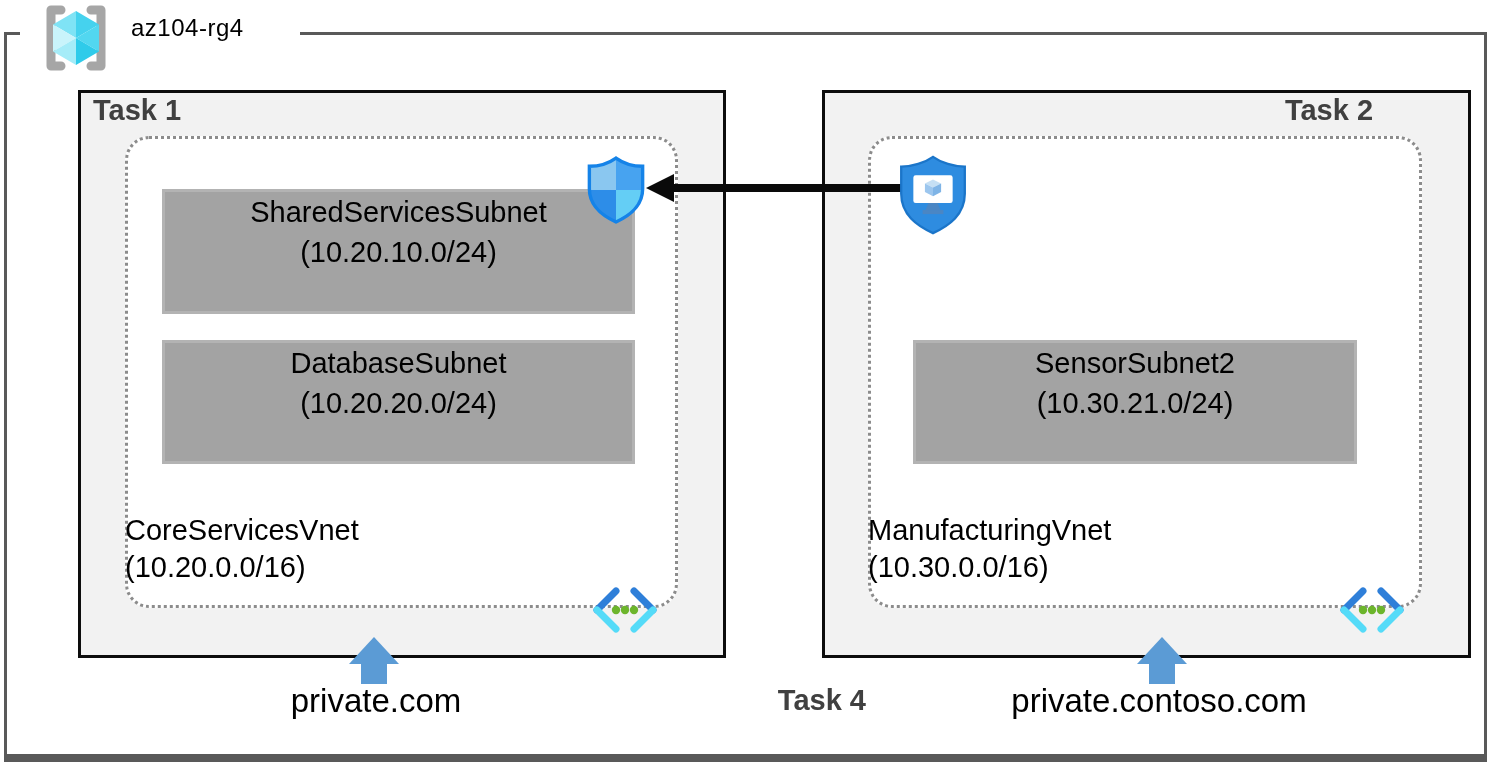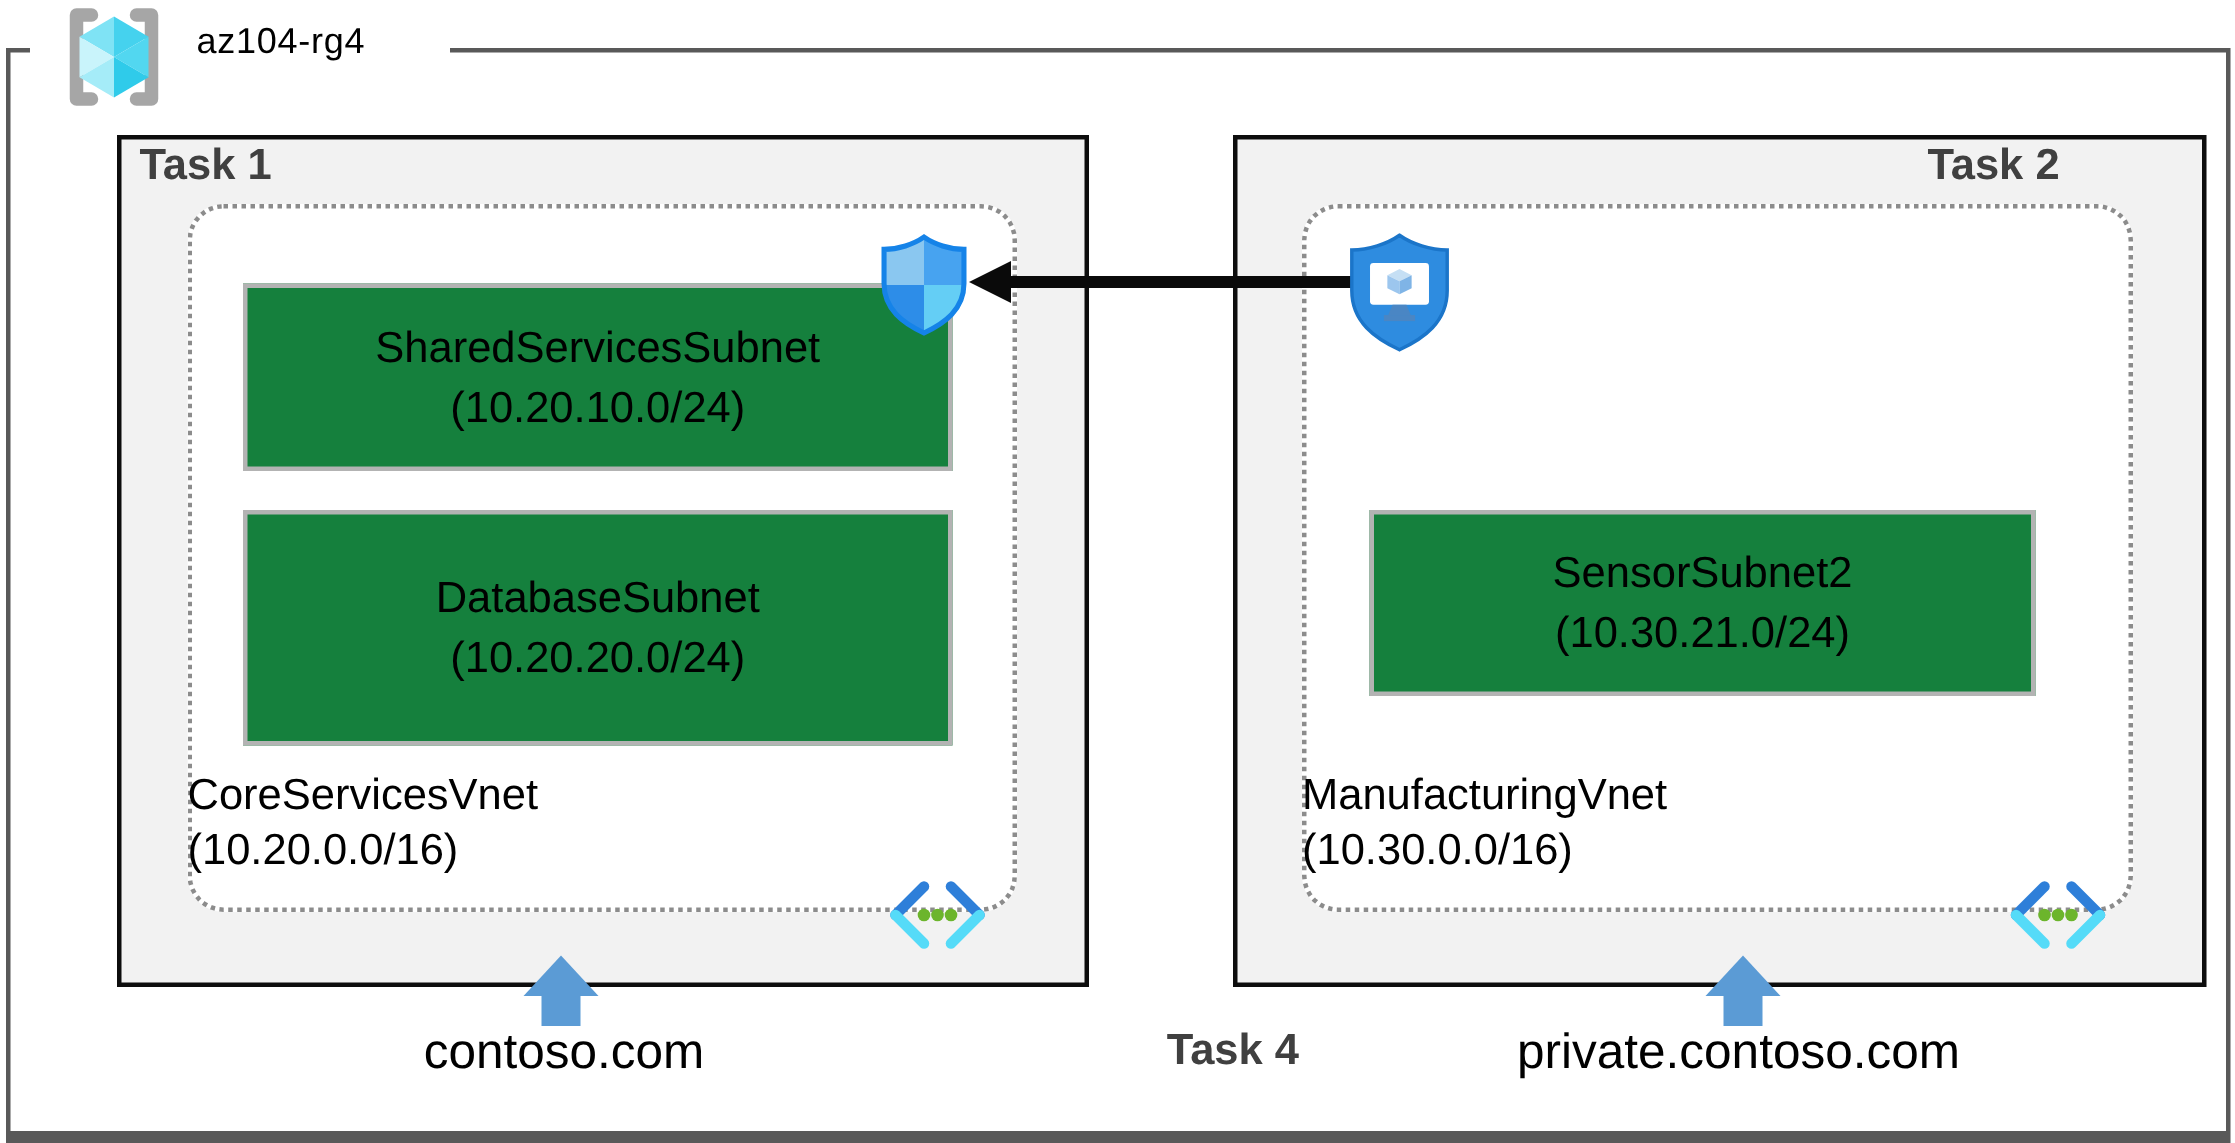--- a/index.html
+++ b/index.html
@@ -27,26 +27,26 @@
   #task2-label{ left:1230px; top:94px; width:198px; text-align:center; }
   
   .vnet-dotted{
     box-sizing:border-box; background:#FFFFFF; border:3px dotted #8C8C8C;
     border-radius:24px; z-index:2;
   }
   #vnet1-dotted{ left:125px; top:136px; width:553px; height:472px; }
   #vnet2-dotted{ left:868px; top:136px; width:554px; height:472px; }
   
   .subnet-box{
-    box-sizing:border-box; background:#15803d; border:3px solid #B3B3B3; z-index:3;
-    display:flex; flex-direction:column; align-items:center; justify-content:center;
+    box-sizing:border-box; background:#a3a3a3; border:3px solid #B3B3B3; z-index:3;
+    display:flex; flex-direction:column; align-items:center; justify-content:flex-start;
     font-size:29px; line-height:40px; text-align:center;
   }
   #subnet-1-1{ left:162px; top:189px; width:473px; height:125px; }
-  #subnet-1-2{ left:162px; top:340px; width:473px; height:157px; }
+  #subnet-1-2{ left:162px; top:340px; width:473px; height:124px; }
   #subnet-2-1{ left:913px; top:189px; width:470px; height:125px; }
   #subnet-2-2{ left:913px; top:340px; width:444px; height:124px; }
   
   .vnet-label{ font-size:29px; line-height:37px; z-index:3; }
   #vnet1-label{ left:125px; top:512px; width:553px; }
   #vnet2-label{ left:868px; top:512px; width:554px; }
   
   #vnet1-icon{ left:589px; top:584px; z-index:5; }
   #vnet2-icon{ left:1336px; top:584px; z-index:5; }
   
@@ -181,19 +181,19 @@
     </svg>
   </div>
 
   <div class="abs" id="peering-arrow-line"></div>
   <div class="abs" id="peering-arrow-head"></div>
 
   <div class="abs task-label" id="task4-label">Task 4</div>
 
   <div class="abs dns-arrow-head" id="dns1-arrow-head"></div>
   <div class="abs dns-arrow-stem" id="dns1-arrow-stem"></div>
-  <div class="abs dns-label" id="dns1-label">contoso.com</div>
+  <div class="abs dns-label" id="dns1-label">private.com</div>
 
   <div class="abs dns-arrow-head" id="dns2-arrow-head"></div>
   <div class="abs dns-arrow-stem" id="dns2-arrow-stem"></div>
   <div class="abs dns-label" id="dns2-label">private.contoso.com</div>
 
 </div>
 
 </body></html>

